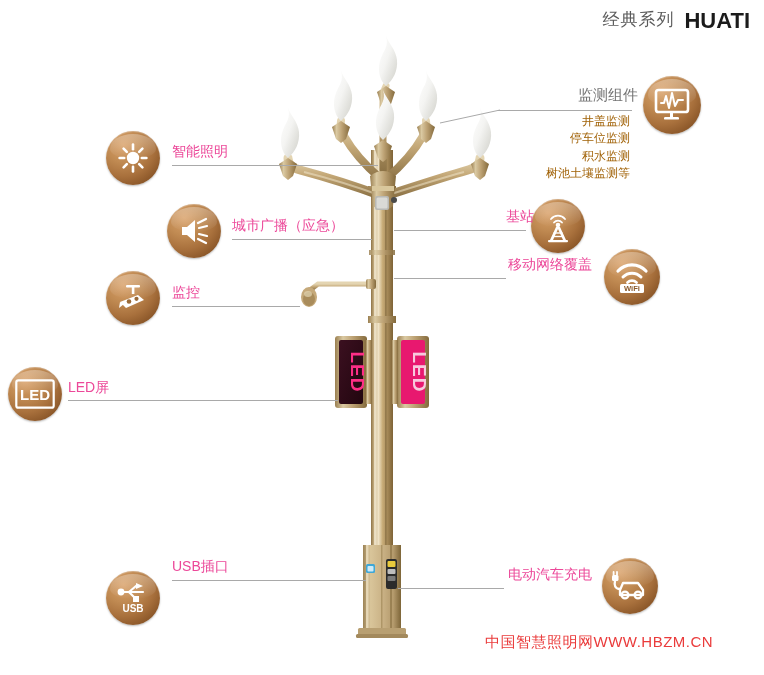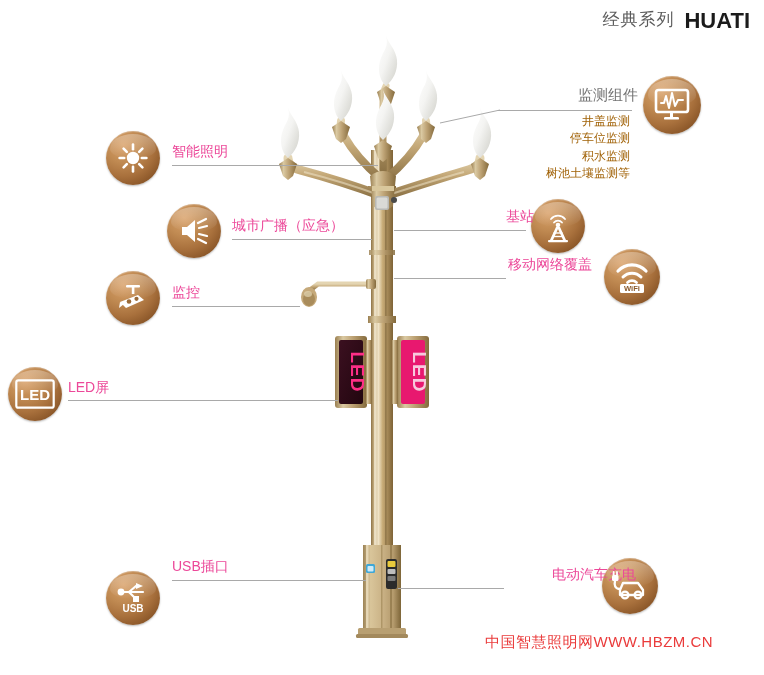--- a/index.html
+++ b/index.html
@@ -299,18 +299,18 @@
       <circle cx="14" cy="24" r="3.4" fill="none" stroke="#fff" stroke-width="2.3"></circle>
       <circle cx="27" cy="24" r="3.4" fill="none" stroke="#fff" stroke-width="2.3"></circle>
       <path d="M9 18 C4 18 3 14 4 10" fill="none" stroke="#fff" stroke-width="2.3" stroke-linecap="round"></path>
       <rect x="1" y="4" width="6.5" height="6" rx="1.6" fill="#fff"></rect>
       <g stroke="#fff" stroke-width="1.8" stroke-linecap="round">
         <line x1="2.6" y1="1" x2="2.6" y2="4"></line>
         <line x1="6" y1="1" x2="6" y2="4"></line>
       </g>
     </svg>
   </div>
-  <div class="lbl" style="left:508px;top:566px;margin-left:44px;">电动汽车充电</div>
+  <div class="lbl" style="left:508px;top:566px;">电动汽车充电</div>
   <div class="lline" style="left:398px;top:588px;width:106px;"></div>
 
   <div class="wm">中国智慧照明网WWW.HBZM.CN</div>
 
 </div>
 
 </body></html>

